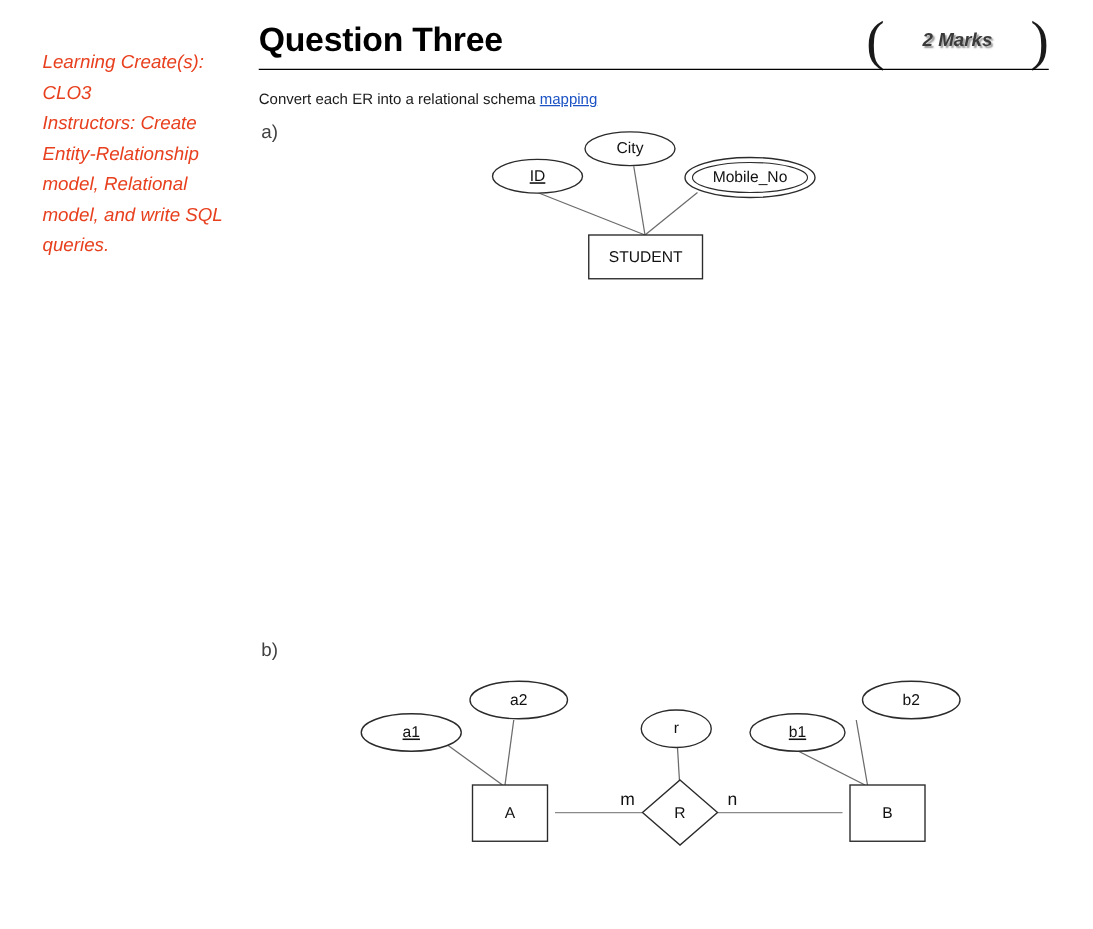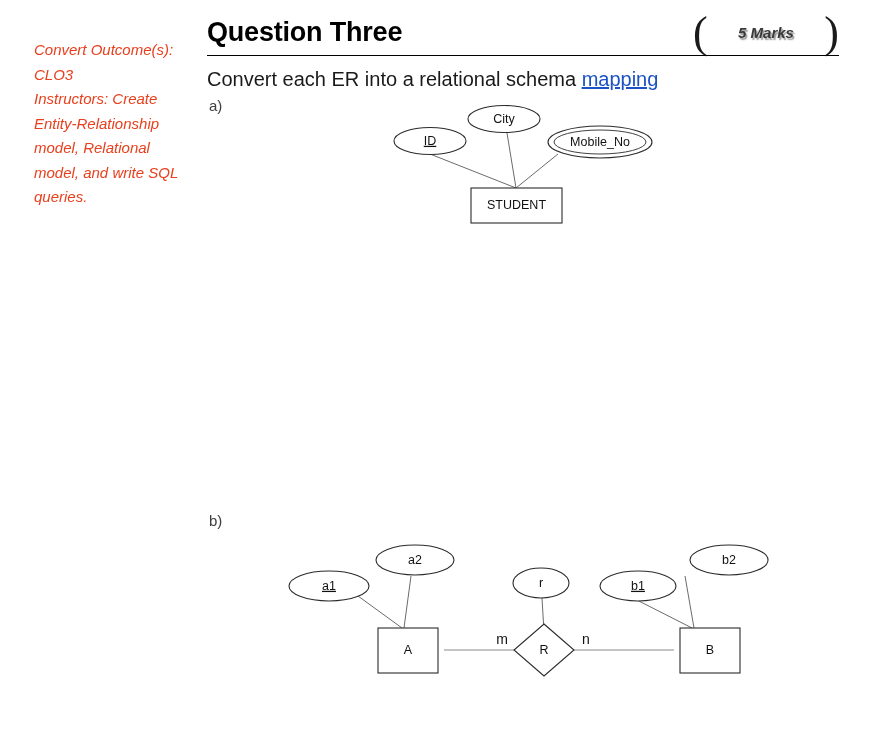--- a/index.html
+++ b/index.html
@@ -95,21 +95,21 @@
     font-style: italic;
     color: #3a3a3a;
     text-shadow: 1.5px 1.5px 1.3px rgba(130,130,130,0.85);
   }
 
   
   #instruction {
     position: absolute;
     left: 207px;
     top: 68px;
-    font-size: 20px;
+    font-size: 12px;
     line-height: 22px;
     color: #1a1a1a;
     white-space: nowrap;
   }
   #instruction .link {
     color: #1b52c4;
     text-decoration: underline;
     cursor: pointer;
   }
 
@@ -149,31 +149,31 @@
     stroke: #6b6b6b;
     stroke-width: 1.0;
     fill: none;
   }
   .er-line.dark { stroke: #8a8a8a; }
 </style>
 </head>
 <body>
 
 <div id="sidebar">
-  <div class="side-block first">Convert Outcome(s): CLO3</div>
+  <div class="side-block first">Learning Create(s): CLO3</div>
   <div class="side-block second">Instructors: Create Entity-Relationship model, Relational model, and write SQL queries.</div>
 </div>
 
 <div id="header">
   <div id="title-row">
     <div id="page-title">Question Three</div>
 
     <div id="marks-group">
       <span class="bracket left">(</span>
-      <span id="marks-label">5 Marks</span>
+      <span id="marks-label">2 Marks</span>
       <span class="bracket right">)</span>
     </div>
   </div>
   <div id="title-rule"></div>
 </div>
 
 <div id="instruction">
   <span>Convert each ER into a relational schema </span><span class="link">mapping</span>
 </div>
 

